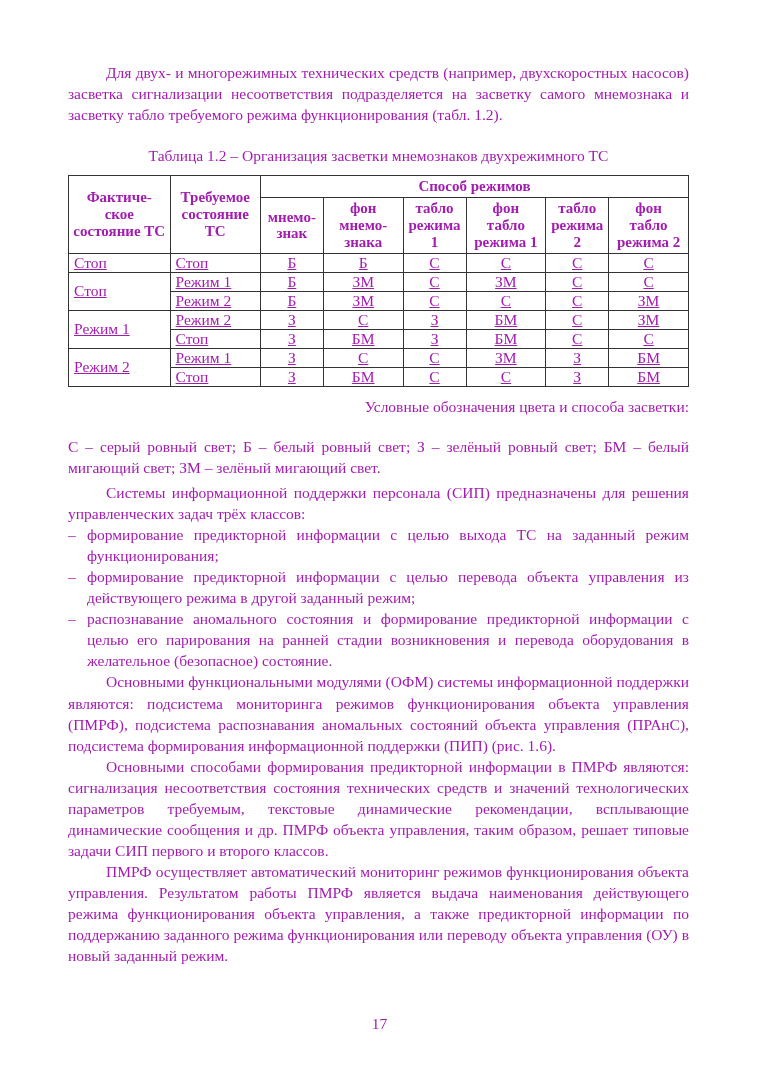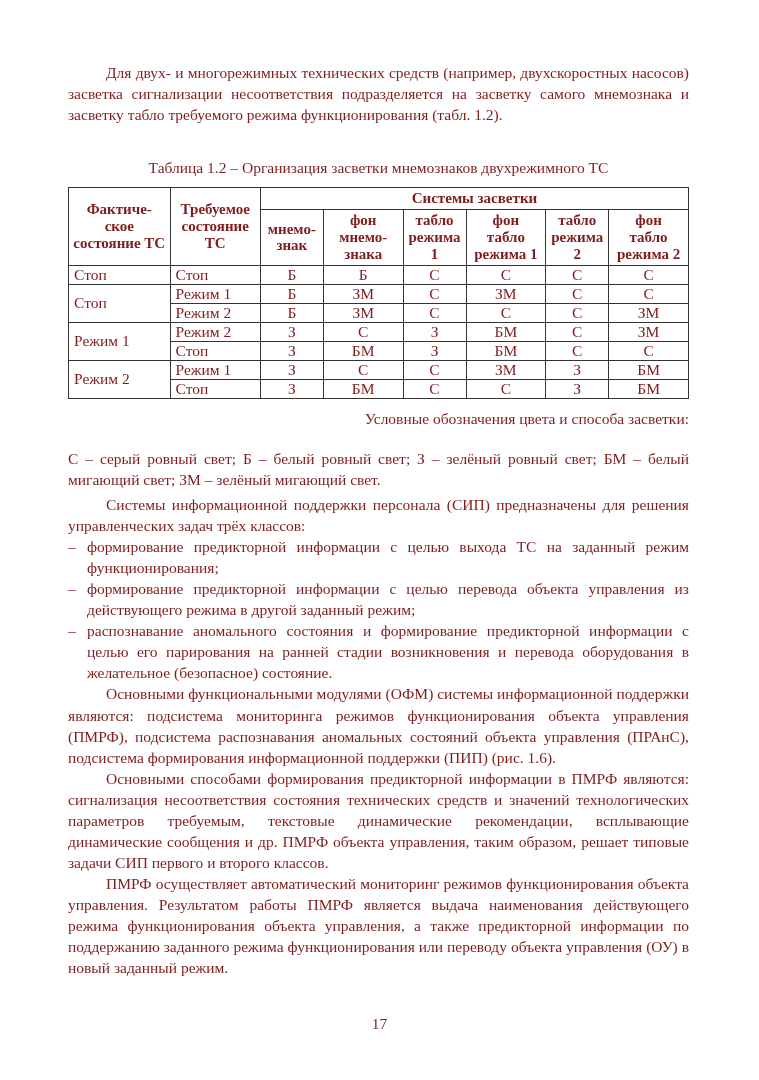--- a/index.html
+++ b/index.html
@@ -7,26 +7,26 @@
   body { width: 759px; height: 1080px; }
   .page {
     position: relative;
     width: 759px;
     height: 1080px;
     background: #ffffff;
     overflow: hidden;
     font-family: "Liberation Serif", serif;
     font-size: 15.5px;
     line-height: 1.36;
-    color: #7f1d1d;
+    color: #a21caf;
     padding: 62px 70px 0 68px;
   }
   .para { text-align: justify; }
   .indent { text-indent: 38px; }
-  .caption { text-align: center; margin: 32px 0 9px 0; }
+  .caption { text-align: center; margin: 20px 0 9px 0; }
   table.tbl {
     width: 100%;
     border-collapse: collapse;
     table-layout: fixed;
   }
   .tbl th, .tbl td {
     border: 1px solid #333333;
     text-align: center;
     vertical-align: middle;
     overflow: hidden;
@@ -36,20 +36,21 @@
     white-space: pre-line;
     line-height: 1.12;
     padding: 2px 1px;
     font-size: 15px;
   }
   .tbl td {
     height: 19px;
     line-height: 1.12;
     padding: 0 8px;
     font-size: 15.5px;
+    text-decoration: underline;
   }
   .tbl td.tl { text-align: left; padding-left: 5px; }
   .legend-title { text-align: right; margin-top: 9px; }
   .legend-text { margin-top: 19px; text-align: justify; }
   .spaced { margin-top: 4px; }
   .list .li {
     position: relative;
     padding-left: 19px;
     text-align: justify;
   }
@@ -84,21 +85,21 @@
       <col style="width:12.8%">
     </colgroup>
     <thead>
       <tr>
         <th rowspan="2">Фактиче-
 ское
 состояние ТС</th>
         <th rowspan="2">Требуемое
 состояние
 ТС</th>
-        <th colspan="6">Системы засветки</th>
+        <th colspan="6">Способ режимов</th>
       </tr>
       <tr>
         <th>мнемо-
 знак</th>
         <th>фон
 мнемо-
 знака</th>
         <th>табло
 режима
 1</th>

